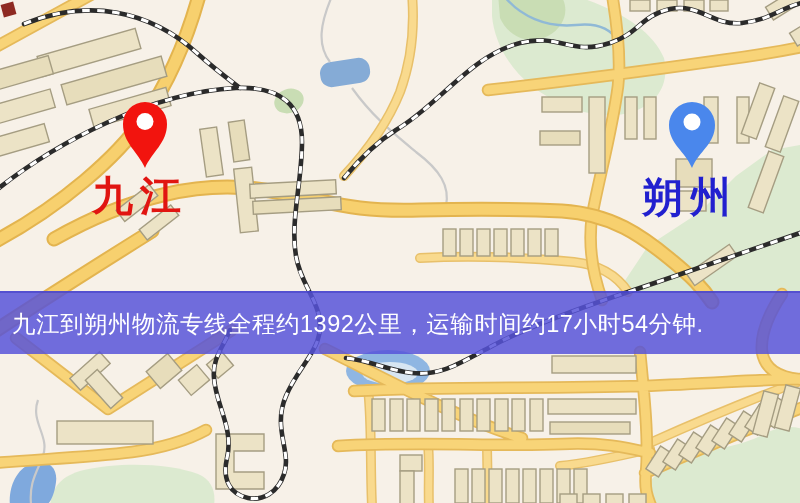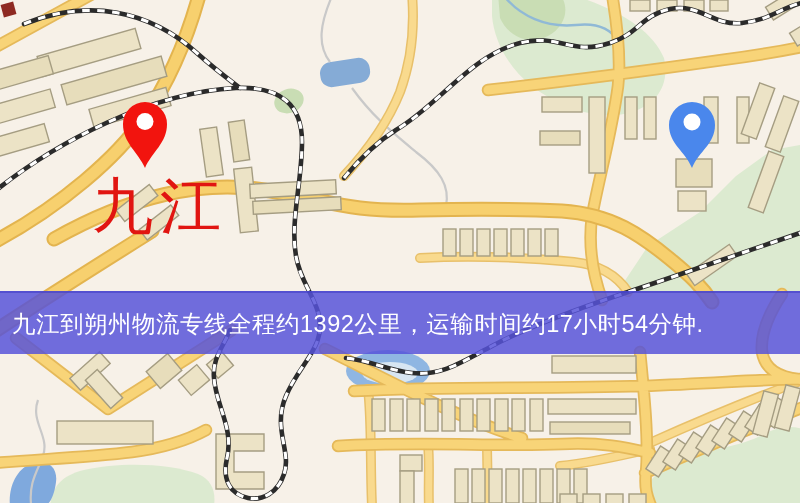--- a/index.html
+++ b/index.html
@@ -13,21 +13,21 @@
   .rc3{fill:none;stroke:#e8c06a;stroke-width:10;stroke-linecap:round;stroke-linejoin:round}
   .rf3{fill:none;stroke:#f9da8e;stroke-width:7;stroke-linecap:round;stroke-linejoin:round}
   .rail-base{fill:none;stroke:#2b2b2b;stroke-width:4.6;stroke-linecap:round}
   .rail-dash{fill:none;stroke:#ffffff;stroke-width:3.1;stroke-dasharray:7.5 7.5}
   .b{fill:#ece3c6;stroke:#a59d82;stroke-width:1.4}
   .b2{fill:#e7ddbb;stroke:#a59d82;stroke-width:1.4}
   .park{fill:#dcead0}
   .park2{fill:#c9ddb4}
   .stream{fill:none;stroke:#c9c9c9;stroke-width:2.2}
   .stream-b{fill:none;stroke:#90b9d6;stroke-width:2.4}
-  .city-label{position:absolute;font-weight:400;font-size:61px;line-height:1;
+  .city-label{position:absolute;font-weight:700;font-size:41px;line-height:1;
       font-family:"Liberation Serif",serif;letter-spacing:7px;white-space:nowrap;}
   .origin-label{left:92px;top:176px;color:#e11511;}
   .dest-label{left:642px;top:177px;color:#2120cf;}
   .banner{position:absolute;left:0;right:0;top:291px;height:63px;box-sizing:border-box;
       background:rgba(86,82,217,0.84);border-top:2px solid rgba(62,58,198,0.55);
       display:flex;align-items:center;padding-left:12px;}
   .banner span{color:#ffffff;font-size:23.5px;letter-spacing:0.5px;white-space:nowrap;
       font-family:"Liberation Sans",sans-serif;}
 </style>
 </head>
@@ -169,18 +169,19 @@
       <path d="M145,168 C138,152 123,143 123,124 A22,22 0 1,1 167,124 C167,143 152,152 145,168 Z" fill="#f2140e"></path>
       <circle cx="145" cy="121.5" r="8.5" fill="#ffffff"></circle>
     </g>
     <g>
       <path d="M692,168 C685,151 669,144 669,125 A23,23 0 1,1 715,125 C715,144 699,151 692,168 Z" fill="#4a87ec"></path>
       <circle cx="692" cy="122" r="8.5" fill="#ffffff"></circle>
     </g>
   </svg>
 
   <div class="city-label origin-label">九江</div>
+  <div class="city-label dest-label">朔州</div>
 
   <div class="banner">
     <span>九江到朔州物流专线全程约1392公里，运输时间约17小时54分钟.</span>
   </div>
 
 </div>
 
 </body></html>

